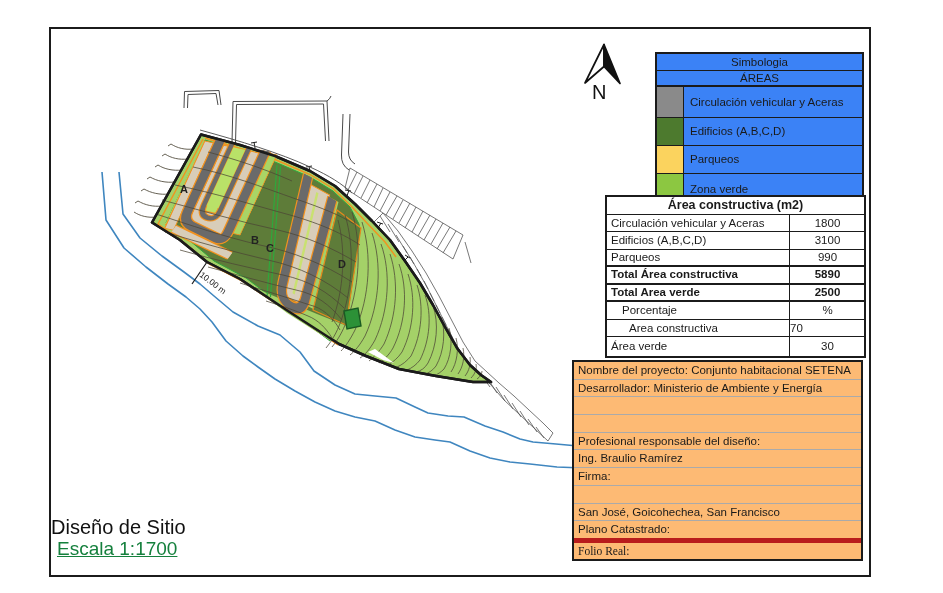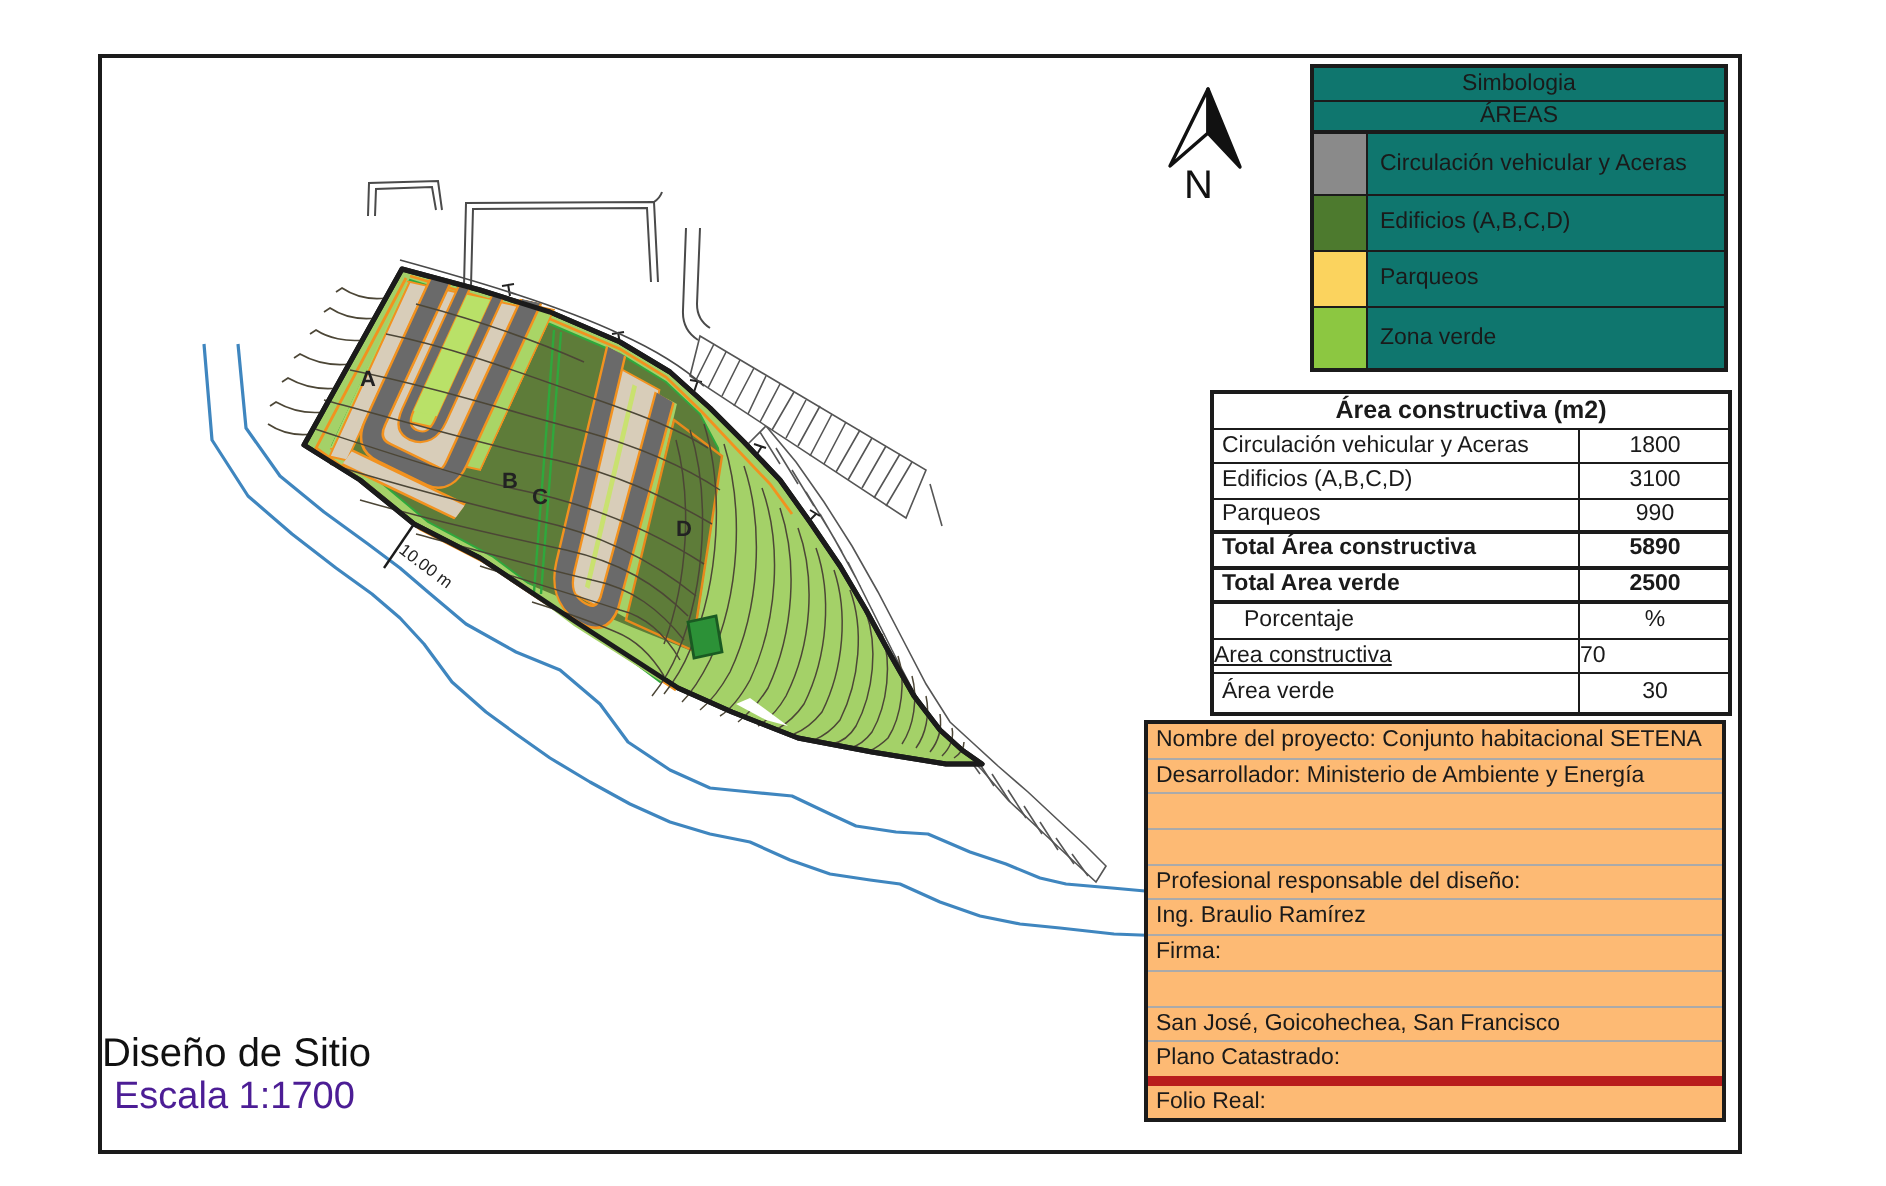--- a/index.html
+++ b/index.html
@@ -177,21 +177,21 @@
 
   <text x="199" y="276" font-size="8.5" fill="#222" transform="rotate(37 199 276)">10.00 m</text>
 
   <g>
     <polygon points="604,44.5 585,83 604,66.5" fill="#ffffff" stroke="#111" stroke-width="1.7" stroke-linejoin="round"></polygon>
     <polygon points="604,44.5 604,66.5 620,83.5" fill="#111" stroke="#111" stroke-width="1.7" stroke-linejoin="round"></polygon>
     <text x="592" y="99" font-size="20" fill="#111">N</text>
   </g>
 </svg>
 
-<div class="abs" style="left:655px;top:32px;width:205px;border:2px solid #1b1b1b;background:#0f766e;font-size:11.5px;color:#1a1a1a;">
+<div class="abs" style="left:655px;top:52px;width:205px;border:2px solid #1b1b1b;background:#3b82f6;font-size:11.5px;color:#1a1a1a;">
 
   <div style="height:16px;line-height:16px;text-align:center;border-bottom:1px solid #1b1b1b;">Simbologia</div>
 
   <div style="height:14px;line-height:14px;text-align:center;border-bottom:2px solid #1b1b1b;">ÁREAS</div>
 
   <div style="height:30px;border-bottom:1px solid #1b1b1b;position:relative;">
     <div style="position:absolute;left:0;top:0;width:26px;height:30px;background:#8a8a8a;border-right:1px solid #1b1b1b;"></div>
     <div style="position:absolute;left:33px;top:0;height:30px;line-height:30px;">Circulación vehicular y Aceras</div>
   </div>
 
@@ -220,21 +220,21 @@
   <div style="height:16.5px;line-height:16.5px;border-bottom:1px solid #1b1b1b;position:relative;"><span style="padding-left:4px;">Edificios (A,B,C,D)</span><span style="position:absolute;left:183px;width:75px;text-align:center;">3100</span><span style="position:absolute;left:182px;top:0;height:16.5px;border-left:1px solid #1b1b1b;"></span></div>
 
   <div style="height:15.5px;line-height:15.5px;border-bottom:2px solid #1b1b1b;position:relative;"><span style="padding-left:4px;">Parqueos</span><span style="position:absolute;left:183px;width:75px;text-align:center;">990</span><span style="position:absolute;left:182px;top:0;height:16.5px;border-left:1px solid #1b1b1b;"></span></div>
 
   <div style="height:15.5px;line-height:15.5px;border-bottom:2px solid #1b1b1b;position:relative;font-weight:bold;"><span style="padding-left:4px;">Total Área constructiva</span><span style="position:absolute;left:183px;width:75px;text-align:center;">5890</span><span style="position:absolute;left:182px;top:0;height:16.5px;border-left:1px solid #1b1b1b;"></span></div>
 
   <div style="height:15.5px;line-height:15.5px;border-bottom:2px solid #1b1b1b;position:relative;font-weight:bold;"><span style="padding-left:4px;">Total Area verde</span><span style="position:absolute;left:183px;width:75px;text-align:center;">2500</span><span style="position:absolute;left:182px;top:0;height:16.5px;border-left:1px solid #1b1b1b;"></span></div>
 
   <div style="height:16.5px;line-height:16.5px;border-bottom:1px solid #1b1b1b;position:relative;"><span style="padding-left:15px;">Porcentaje</span><span style="position:absolute;left:183px;width:75px;text-align:center;">%</span><span style="position:absolute;left:182px;top:0;height:16.5px;border-left:1px solid #1b1b1b;"></span></div>
 
-  <div style="height:16.5px;line-height:16.5px;border-bottom:1px solid #1b1b1b;position:relative;"><span style="padding-left:0;text-decoration:underline;">Area constructiva</span><span style="position:absolute;left:183px;width:75px;">70</span><span style="position:absolute;left:182px;top:0;height:16.5px;border-left:1px solid #1b1b1b;"></span></div>
+  <div style="height:16.5px;line-height:16.5px;border-bottom:1px solid #1b1b1b;position:relative;"><span style="padding-left:22px;">Area constructiva</span><span style="position:absolute;left:183px;width:75px;">70</span><span style="position:absolute;left:182px;top:0;height:16.5px;border-left:1px solid #1b1b1b;"></span></div>
 
   <div style="height:19px;line-height:19px;position:relative;"><span style="padding-left:4px;">Área verde</span><span style="position:absolute;left:183px;width:75px;text-align:center;">30</span><span style="position:absolute;left:182px;top:0;height:19px;border-left:1px solid #1b1b1b;"></span></div>
 </div>
 
 <div class="abs" style="left:572px;top:360px;width:287px;border:2px solid #1b1b1b;background:#fdba74;font-size:11.5px;color:#1a1a1a;">
 
   <div style="height:16.7px;line-height:16.7px;border-bottom:1px solid #aaa;padding-left:4px;white-space:nowrap;">Nombre del proyecto: Conjunto habitacional SETENA</div>
 
   <div style="height:16.7px;line-height:16.7px;border-bottom:1px solid #aaa;padding-left:4px;white-space:nowrap;">Desarrollador: Ministerio de Ambiente y Energía</div>
 
@@ -245,20 +245,20 @@
 
   <div style="height:16.7px;line-height:16.7px;border-bottom:1px solid #aaa;padding-left:4px;">Ing. Braulio Ramírez</div>
 
   <div style="height:16.7px;line-height:16.7px;border-bottom:1px solid #aaa;padding-left:4px;">Firma:</div>
   <div style="height:16.7px;border-bottom:1px solid #aaa;"></div>
 
   <div style="height:16.7px;line-height:16.7px;border-bottom:1px solid #aaa;padding-left:4px;">San José, Goicohechea, San Francisco</div>
 
   <div style="height:16.7px;line-height:16.7px;border-bottom:5px solid #b91c1c;padding-left:4px;">Plano Catastrado:</div>
 
-  <div style="height:16.6px;line-height:16.6px;padding-left:4px;">Folio Real:</div>
+  <div style="height:16.6px;line-height:16.6px;padding-left:4px;font-family:Liberation Serif, serif;">Folio Real:</div>
 </div>
 
 <div class="abs" style="left:51px;top:516px;font-size:20px;color:#111;">Diseño de Sitio</div>
 
-<div class="abs" style="left:57px;top:538px;font-size:19px;color:#4c1d95;">Escala 1:1700</div>
+<div class="abs" style="left:57px;top:538px;font-size:19px;color:#15803d;text-decoration:underline;">Escala 1:1700</div>
 
 </div>
 
 </body></html>

